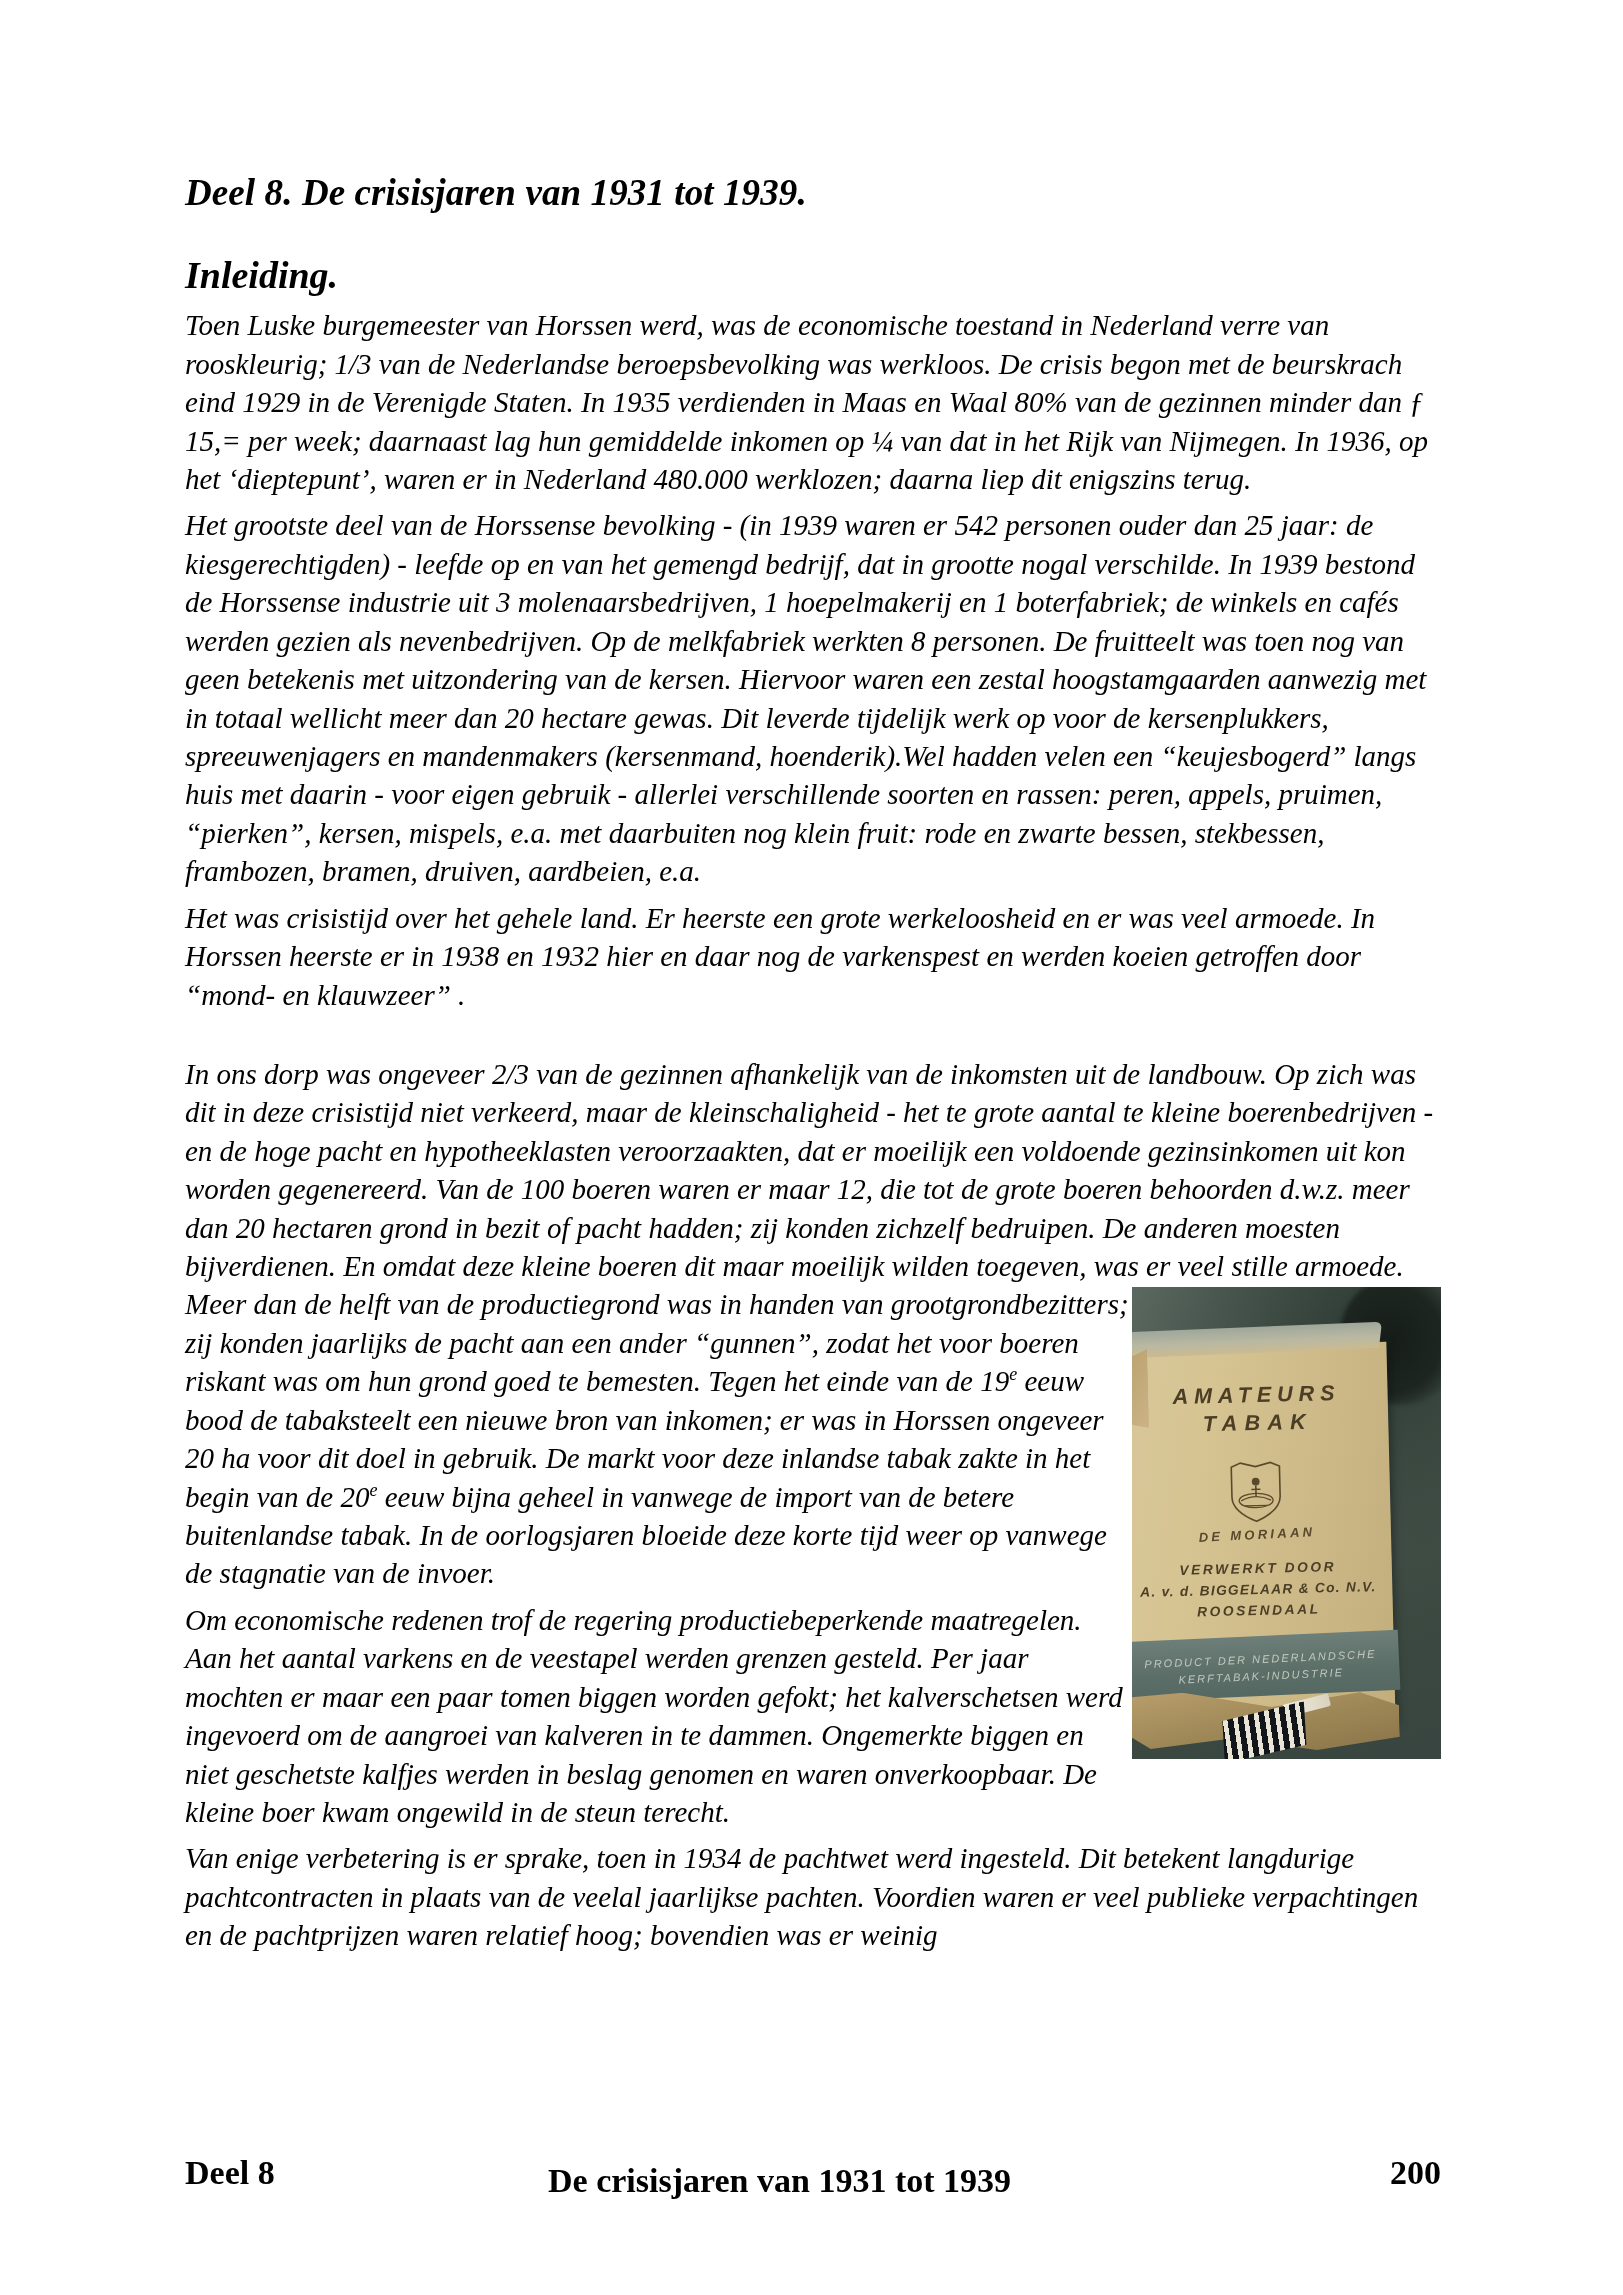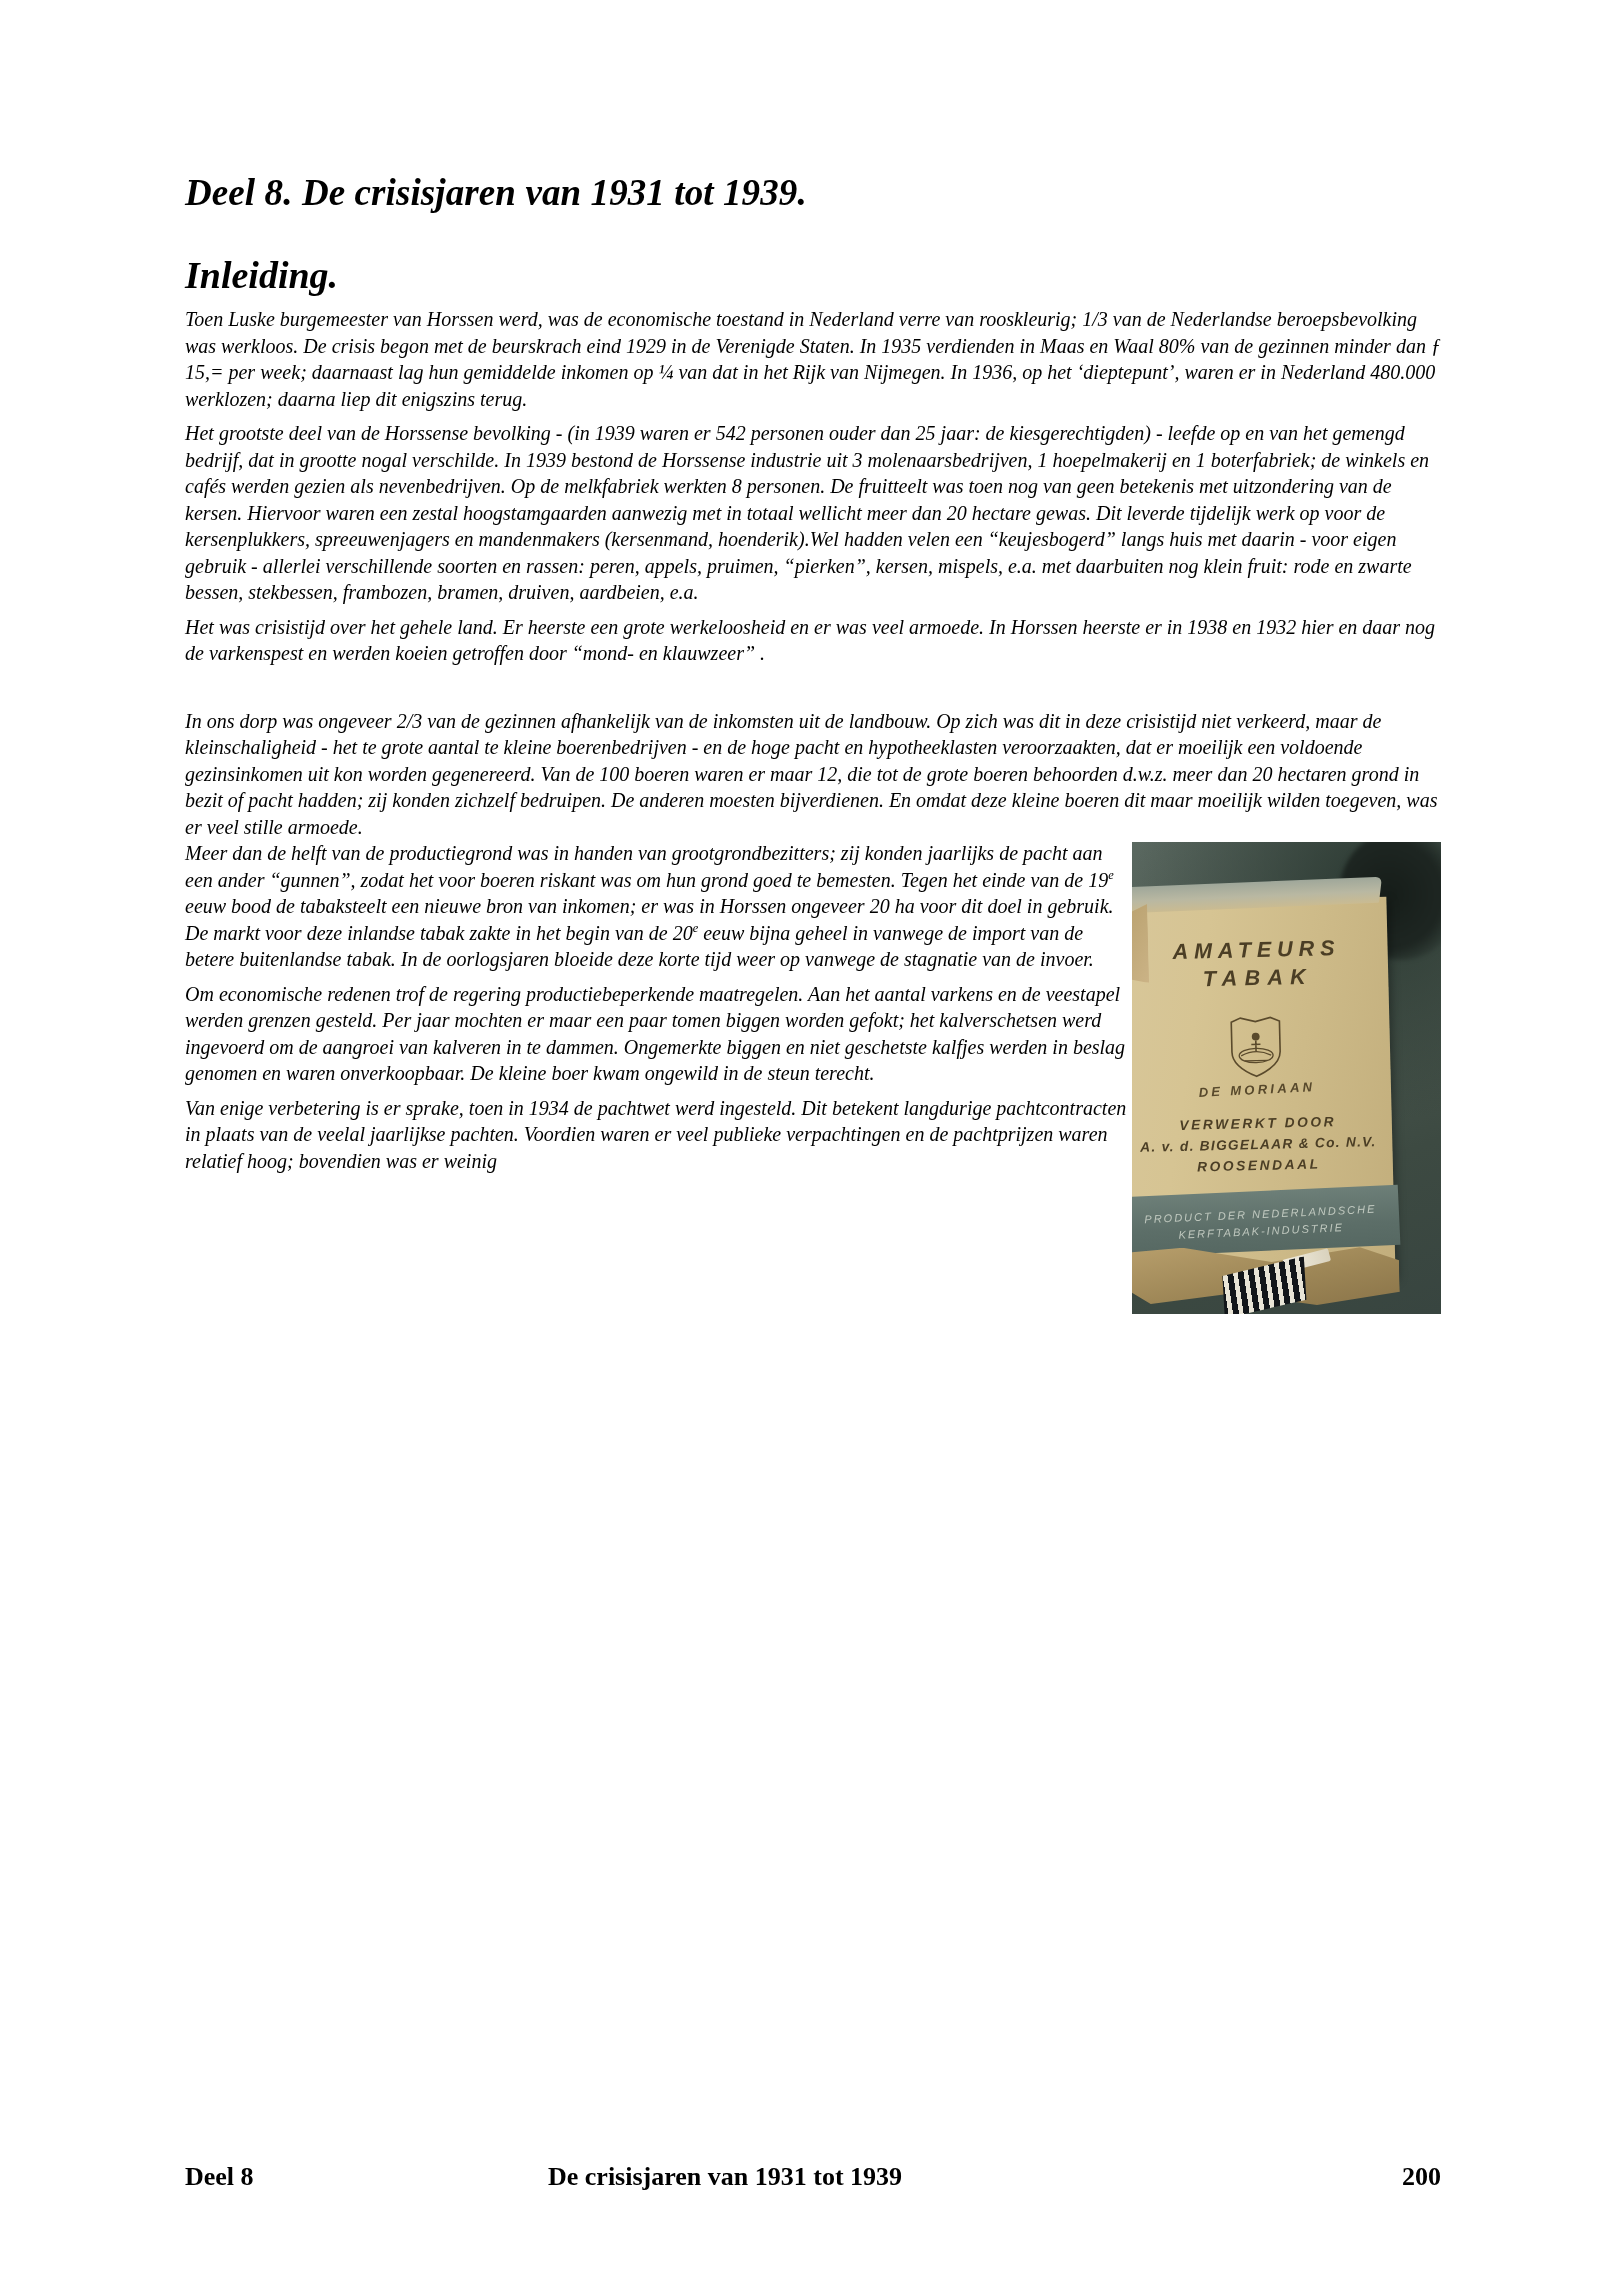--- a/index.html
+++ b/index.html
@@ -36,21 +36,21 @@
     letter-spacing: 0.1px;
   }
   h2.section-title {
     font-family: "Liberation Serif", "DejaVu Serif", serif;
     font-size: 38px;
     font-weight: bold;
     line-height: 1.15;
     margin: 0 0 9px 0;
   }
   p.body-text {
-    font-size: 20px;
+    font-size: 29px;
     line-height: 1.325;
     margin: 0;
     text-align: left;
     hyphens: none;
   }
   p.body-text + p.body-text {
     margin-top: 8px;
   }
   .spacer-para {
     height: 41px;
@@ -218,22 +218,22 @@
     background: linear-gradient(90deg, #f2eee0, #d9d2bd);
     transform: rotate(-13deg);
     border-radius: 2px;
   }
   .footer {
     position: absolute;
     left: 185px;
     top: 2154px;
     width: 1256px;
     display: flex;
-    align-items: flex-end;
-    font-size: 26px;
+    align-items: flex-start;
+    font-size: 34px;
     font-weight: bold;
   }
   .footer .f-left { width: 314px; }
   .footer .f-center { flex: 1; text-align: left; padding-left: 49px; margin-top: 8px;}
   .footer .f-right { width: 79px; text-align: right; }
   sup { font-size: 0.62em; vertical-align: super; line-height: 0; }
 </style>
 </head>
 <body>
 

